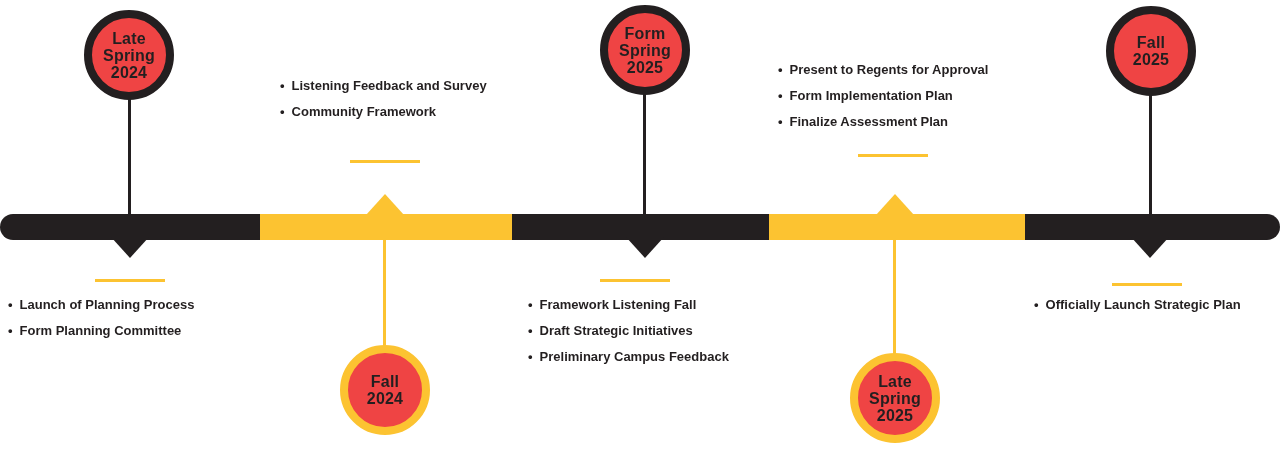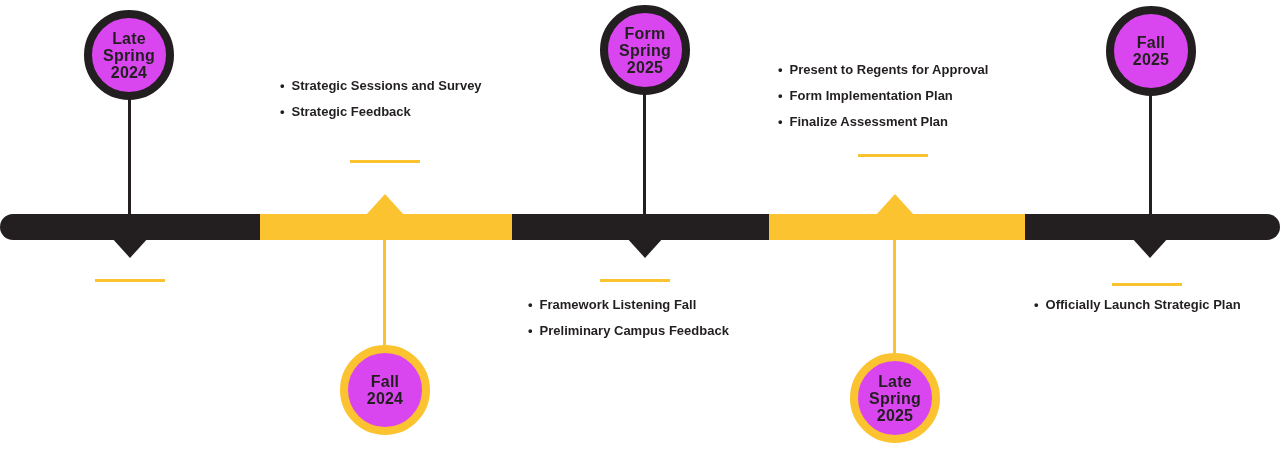--- a/index.html
+++ b/index.html
@@ -21,21 +21,21 @@
   
   .arrow-down { position: absolute; top: 237px; width: 0; height: 0;
     border-left: 19px solid transparent; border-right: 19px solid transparent;
     border-top: 21px solid var(--black); }
   .arrow-up { position: absolute; top: 194px; width: 0; height: 0;
     border-left: 19px solid transparent; border-right: 19px solid transparent;
     border-bottom: 21px solid var(--yellow); }
 
   
   .circle { position: absolute; width: 90px; height: 90px; border-radius: 50%;
-    background: #d946ef; display: flex; align-items: center; justify-content: center;
+    background: #ef4444; display: flex; align-items: center; justify-content: center;
     text-align: center; }
   .ring-black { border: 8px solid var(--black); }
   .ring-yellow { border: 8px solid var(--yellow); }
   .date { font-weight: 700; font-size: 16px; line-height: 17px; color: var(--black); letter-spacing: 0.2px; }
   .date span { display: block; }
 
   
   .dash { position: absolute; width: 70px; height: 3px; background: var(--yellow); }
 
   
@@ -108,35 +108,38 @@
     </div>
   </div>
 
   <div class="dash" style="left:350px;top:160px"></div>
   <div class="dash" style="left:858px;top:154px"></div>
   <div class="dash" style="left:95px;top:279px"></div>
   <div class="dash" style="left:600px;top:279px"></div>
   <div class="dash" style="left:1112px;top:283px"></div>
 
   <div class="bullets" style="left:280px;top:73px">
-    <div class="item"><span class="b">•</span><span>Strategic Sessions and Survey</span></div>
-    <div class="item"><span class="b">•</span><span>Strategic Feedback</span></div>
+    <div class="item"><span class="b">•</span><span>Listening Feedback and Survey</span></div>
+    <div class="item"><span class="b">•</span><span>Community Framework</span></div>
   </div>
 
   <div class="bullets" style="left:778px;top:57px">
     <div class="item"><span class="b">•</span><span>Present to Regents for Approval</span></div>
     <div class="item"><span class="b">•</span><span>Form Implementation Plan</span></div>
     <div class="item"><span class="b">•</span><span>Finalize Assessment Plan</span></div>
   </div>
 
   <div class="bullets" style="left:8px;top:292px">
+    <div class="item"><span class="b">•</span><span>Launch of Planning Process</span></div>
+    <div class="item"><span class="b">•</span><span>Form Planning Committee</span></div>
   </div>
 
   <div class="bullets" style="left:528px;top:292px">
     <div class="item"><span class="b">•</span><span>Framework Listening Fall</span></div>
+    <div class="item"><span class="b">•</span><span>Draft Strategic Initiatives</span></div>
     <div class="item"><span class="b">•</span><span>Preliminary Campus Feedback</span></div>
   </div>
 
   <div class="bullets" style="left:1034px;top:292px">
     <div class="item"><span class="b">•</span><span>Officially Launch Strategic Plan</span></div>
   </div>
 
 </div>
 
 </body></html>

